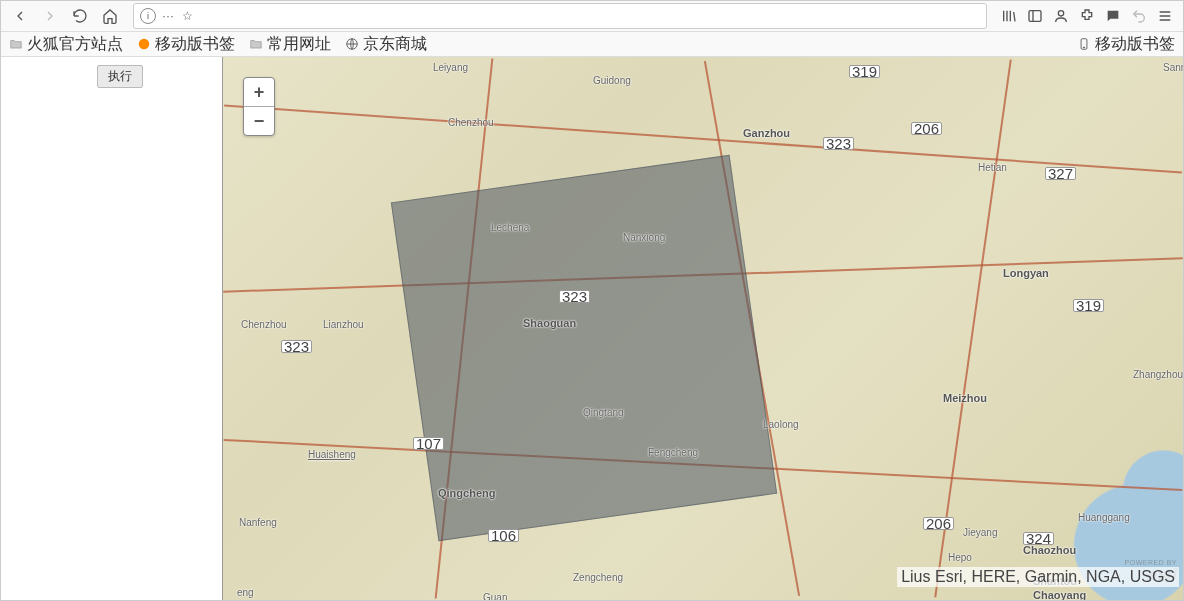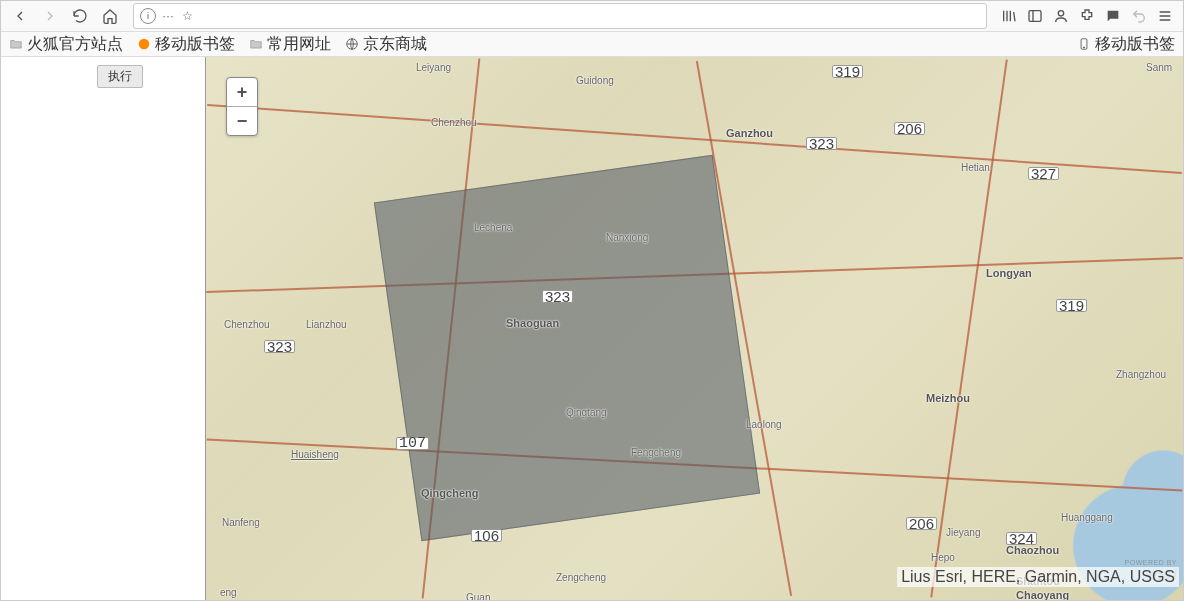--- a/index.html
+++ b/index.html
@@ -11,21 +11,21 @@
   .url-box{flex:1;display:flex;align-items:center;height:24px;border:1px solid #ccc;border-radius:3px;background:#fff;margin:0 6px;padding:0 6px;gap:6px;}
   .url-text{flex:1;font-size:12px;color:#333;white-space:nowrap;overflow:hidden;}
   .url-actions{display:flex;align-items:center;gap:8px;color:#666;padding-right:4px;}
   .right-icons{display:flex;align-items:center;gap:10px;color:#555;padding:0 4px;}
   .right-icons .icon{width:16px;height:16px;display:flex;align-items:center;justify-content:center;}
   .bookmarks{display:flex;align-items:center;height:24px;padding:0 8px;gap:14px;border-bottom:1px solid #ddd;background:#f9f9f9;font-size:16px;}
   .bm-item{display:flex;align-items:center;gap:4px;color:#333;}
   .bm-item .folder{width:14px;height:14px;}
   .bm-right{margin-left:auto;display:flex;align-items:center;gap:4px;}
   .content{flex:1;display:flex;overflow:hidden;}
-  .sidebar{width:204px;background:#fff;padding:8px;box-sizing:border-box;}
+  .sidebar{width:221px;background:#fff;padding:8px;box-sizing:border-box;}
   .run-btn{display:inline-block;padding:2px 10px;background:#eaeaea;border:1px solid #bbb;border-radius:2px;font-size:12px;margin-left:88px;}
   .map-wrap{flex:1;position:relative;border-left:1px solid #999;overflow:hidden;}
   .map-bg{position:absolute;inset:0;background:
     radial-gradient(circle at 95% 90%, #a7c9e0 0 60px, transparent 62px),
     radial-gradient(circle at 98% 80%, #a7c9e0 0 40px, transparent 42px),
     linear-gradient(135deg,#e8e4c8 0%, #ded9b8 30%, #e4e0c2 60%, #d9d4ae 100%);
   }
   .road{position:absolute;background:#b85a3a;opacity:0.75;}
   .r1{left:0;top:40%;width:100%;height:2px;transform:rotate(-2deg);}
   .r2{left:25%;top:0;width:2px;height:100%;transform:rotate(6deg);}
@@ -200,21 +200,21 @@
           <div class="city-label minor" style="left: 755px; top: 105px;">Hetian</div>
           <div class="city-label minor" style="left: 940px; top: 5px;">Sanm</div>
           <div class="city-label minor" style="left: 260px; top: 535px;">Guan</div>
           <div class="city-label minor" style="left: 14px; top: 530px;">eng</div>
           <div class="shield" style="left: 336px; top: 233px;">323</div>
           <div class="shield" style="left: 600px; top: 80px;">323</div>
           <div class="shield" style="left: 626px; top: 8px;">319</div>
           <div class="shield" style="left: 850px; top: 242px;">319</div>
           <div class="shield" style="left: 688px; top: 65px;">206</div>
           <div class="shield" style="left: 822px; top: 110px;">327</div>
-          <div class="shield" style="left: 190px; top: 380px; font-family: Liberation Mono, monospace;">107</div>
+          <div class="shield" style="left: 190px; top: 380px;">107</div>
           <div class="shield" style="left: 265px; top: 472px;">106</div>
           <div class="shield" style="left: 700px; top: 460px;">206</div>
           <div class="shield" style="left: 800px; top: 475px;">324</div>
           <div class="shield" style="left: 58px; top: 283px;">323</div>
         </div>
       <div class="esri-powered">POWERED BY</div>
       <div class="esri-logo">esri</div>
       <div class="attribution">
         <span>Lius</span>
         <span>Esri, HERE, Garmin, NGA, USGS</span>

